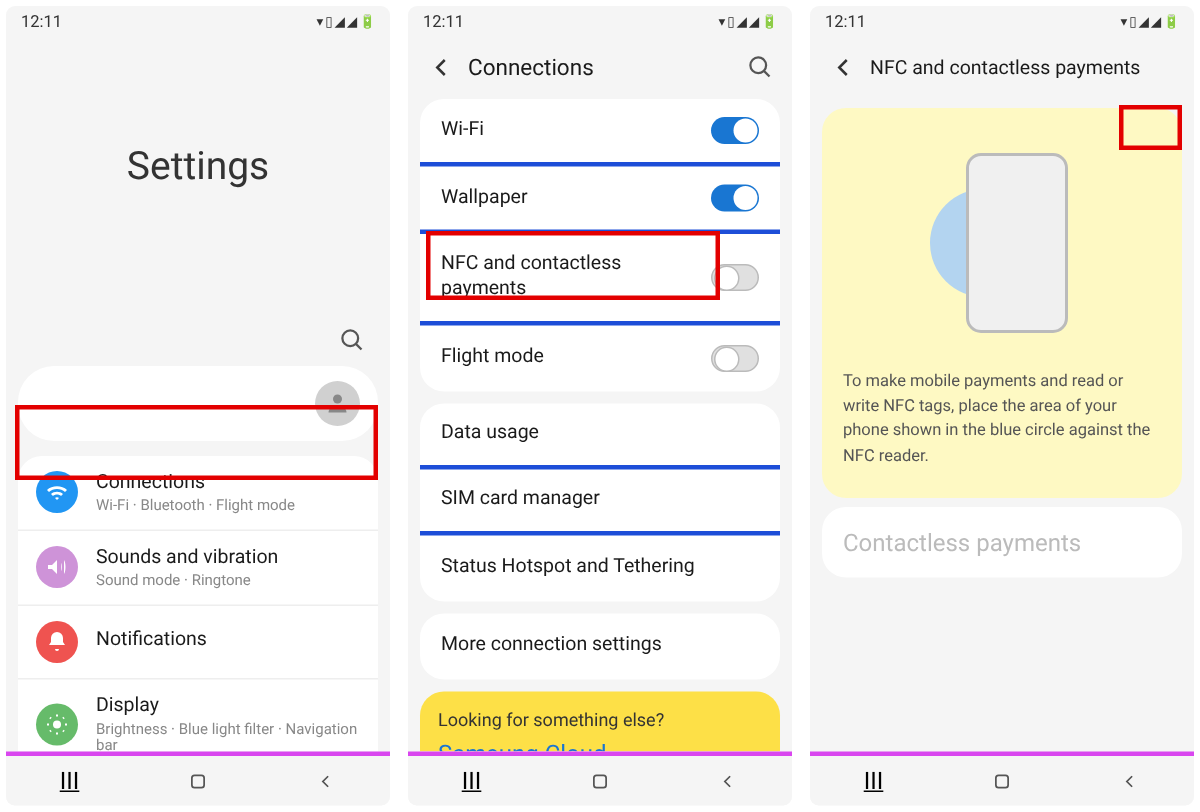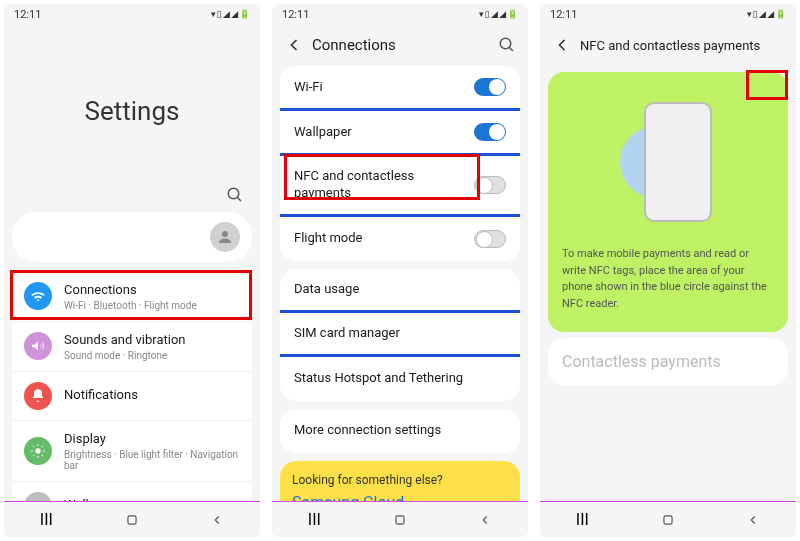--- a/index.html
+++ b/index.html
@@ -1,21 +1,21 @@
 <!DOCTYPE html>
 <html><head>
   <meta charset="utf-8">
   <style>
     * { margin: 0; padding: 0; box-sizing: border-box; font-family: -apple-system, BlinkMacSystemFont, "Segoe UI", Roboto, sans-serif; }
     body { display: flex; gap: 12px; padding: 4px; background: #fff; }
     .phone { width: 258px; height: 533px; background: #f5f5f5; border-radius: 6px; overflow: hidden; display: flex; flex-direction: column; position: relative; }
     .status-bar { height: 20px; display: flex; justify-content: space-between; align-items: center; padding: 0 10px; font-size: 11px; color: #333; }
     .status-right { display: flex; gap: 2px; align-items: center; font-size: 9px; letter-spacing: -0.5px; }
     .content { flex: 1; overflow: hidden; }
-    .big-title { font-size: 26px; font-weight: 400; color: #333; text-align: center; margin-top: 72px; margin-bottom: 60px; }
+    .big-title { font-size: 26px; font-weight: 400; color: #333; text-align: center; margin-top: 72px; margin-bottom: 92px; }
     .search-row { display: flex; justify-content: flex-end; padding: 0 16px; margin-bottom: 8px; }
     .search-icon { width: 18px; height: 18px; }
     .profile-row { background: #fff; border-radius: 24px; margin: 0 8px 10px; height: 50px; display: flex; justify-content: flex-end; align-items: center; padding: 0 12px; }
     .avatar { width: 30px; height: 30px; border-radius: 50%; background: #d0d0d0; display: flex; align-items: center; justify-content: center; }
     .card { background: #fff; border-radius: 16px; margin: 0 8px 8px; overflow: hidden; }
     .setting-row { display: flex; align-items: center; padding: 10px 12px; border-bottom: 1px solid #eee; min-height: 48px; }
     .setting-row:last-child { border-bottom: none; }
     .setting-icon { width: 28px; height: 28px; border-radius: 50%; margin-right: 12px; flex-shrink: 0; display: flex; align-items: center; justify-content: center; }
     .setting-text { flex: 1; }
     .setting-title { font-size: 13px; color: #1a1a1a; line-height: 1.3; }
@@ -28,24 +28,24 @@
     .toggle.on { background: #1976d2; }
     .toggle.on::after { content: ""; position: absolute; right: 1px; top: 1px; width: 16px; height: 16px; background: #fff; border-radius: 50%; }
     .toggle.off { background: #e0e0e0; border: 1px solid #bbb; }
     .toggle.off::after { content: ""; position: absolute; left: 1px; top: 0px; width: 15px; height: 15px; background: #fff; border-radius: 50%; border: 1px solid #bbb; }
     .conn-row { display: flex; align-items: center; padding: 12px 14px; border-bottom: 3px solid #1d4ed8; min-height: 44px; }
     .conn-row:last-child { border-bottom: none; }
     .conn-title { font-size: 13px; color: #1a1a1a; flex: 1; line-height: 1.3; }
     .looking-card { background: #fde047; border-radius: 16px; margin: 4px 8px; padding: 12px; }
     .looking-title { font-size: 12px; color: #333; margin-bottom: 6px; }
     .looking-link { font-size: 16px; color: #1976d2; }
-    .nav-bar { height: 36px; display: flex; justify-content: space-around; align-items: center; border-top: 1px solid #d946ef; background: #f5f5f5; }
+    .nav-bar { height: 36px; display: flex; justify-content: space-around; align-items: center; border-top: 3px solid #d946ef; background: #f5f5f5; text-decoration: underline; }
     .nfc-status-row { background: #fff; border-radius: 16px; margin: 6px 8px; padding: 14px; display: flex; justify-content: space-between; align-items: center; }
     .nfc-status-text { font-size: 14px; color: #1a1a1a; }
-    .nfc-visual-card { background: #bef264; border-radius: 16px; margin: 6px 8px; padding: 20px 14px; }
+    .nfc-visual-card { background: #fef9c3; border-radius: 16px; margin: 6px 8px; padding: 20px 14px; }
     .nfc-illustration { display: flex; justify-content: center; align-items: center; height: 140px; position: relative; }
     .nfc-circle { width: 72px; height: 72px; border-radius: 50%; background: #b3d4f0; position: absolute; left: 58px; }
     .nfc-phone { width: 68px; height: 120px; border: 2px solid #bbb; border-radius: 10px; background: #f0f0f0; position: relative; z-index: 1; margin-left: 20px; }
     .nfc-desc { font-size: 11px; color: #555; line-height: 1.5; margin-top: 14px; }
     .disabled-row { background: #fff; border-radius: 16px; margin: 6px 8px; padding: 14px; font-size: 16px; color: #bbb; }
     .icon-blue { background: #2196f3; }
     .icon-purple { background: #ce93d8; }
     .icon-red { background: #ef5350; }
     .icon-green { background: #66bb6a; }
     .icon-gray { background: #bdbdbd; }

